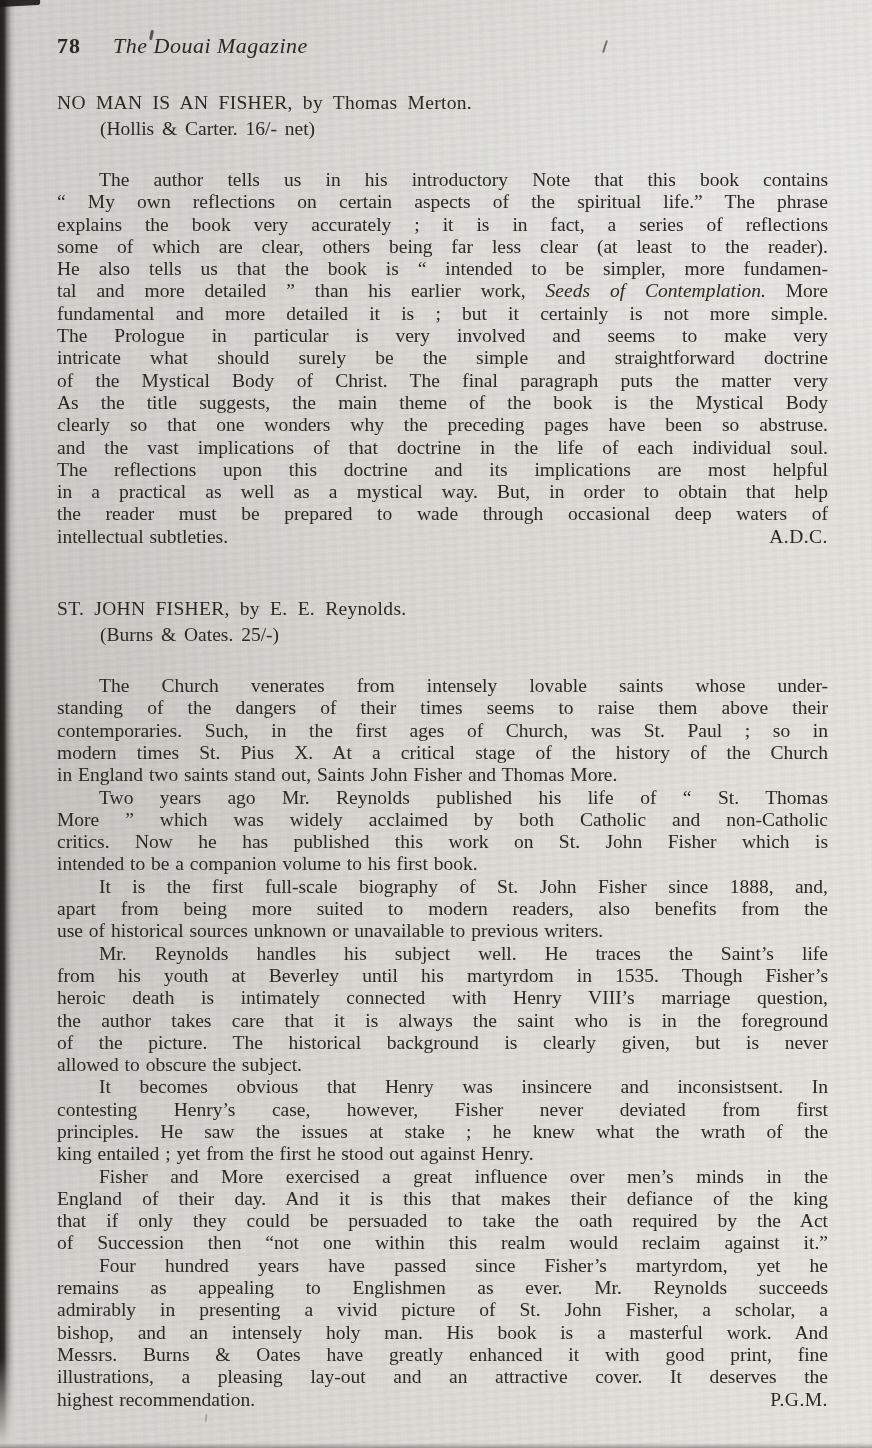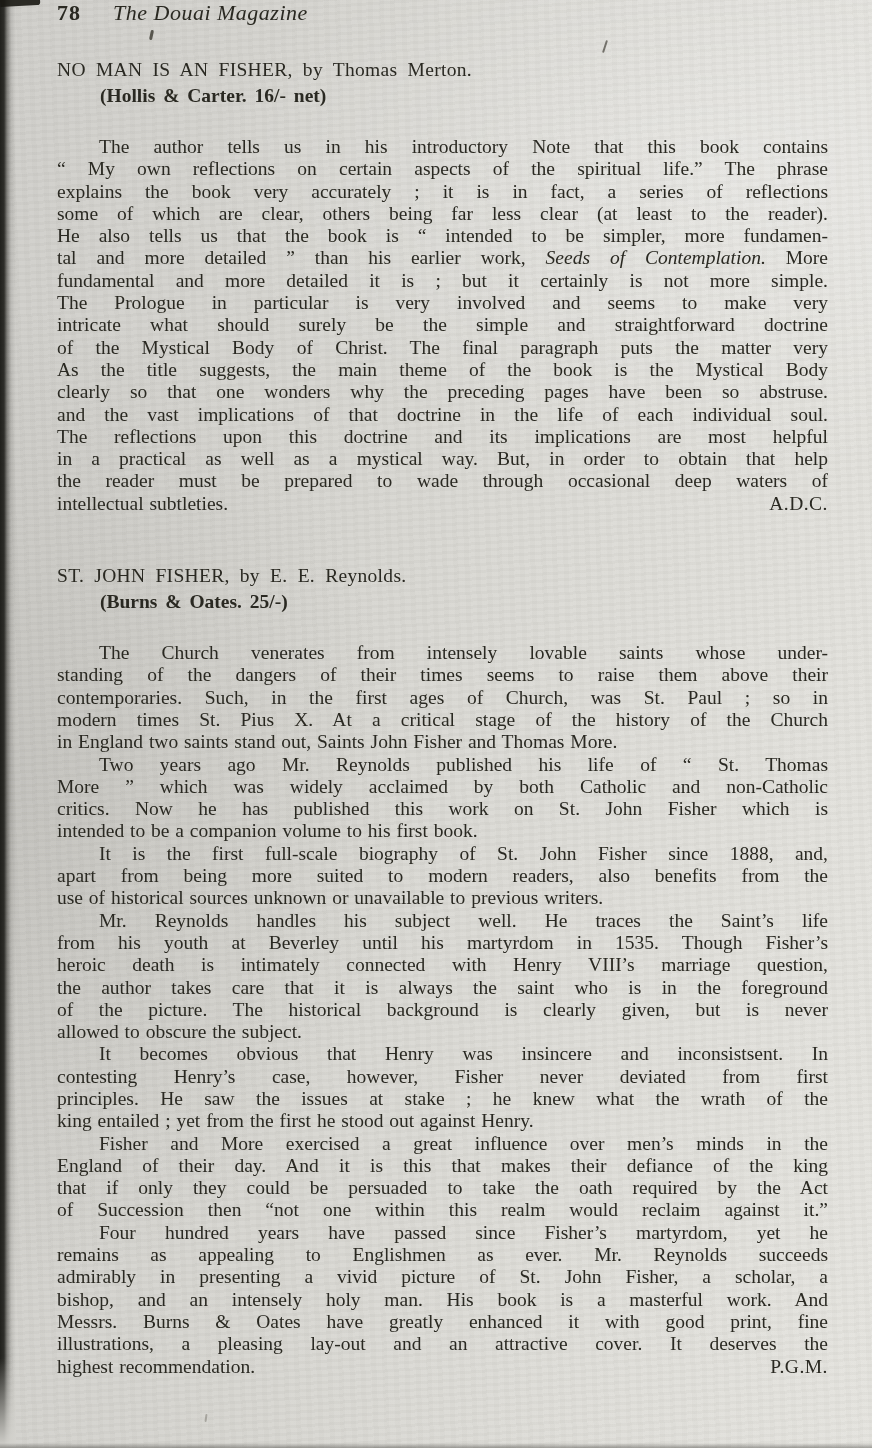--- a/index.html
+++ b/index.html
@@ -66,20 +66,21 @@
   .speck.s2 { left: 604px; top: 40px;  width: 2px; height: 13px; transform: rotate(18deg); border-radius: 2px; opacity: .65; }
   .speck.s3 { left: 205px; top: 1414px; width: 2px; height: 8px; transform: rotate(8deg); border-radius: 2px; opacity: .3; }
   .speck.corner { left: 0; top: 0; width: 40px; height: 7px; transform: rotate(-3deg); transform-origin: left top; border-radius: 0 3px 3px 0; background: #191813; opacity: .9; }
 
   .content {
     position: absolute;
     left: 57px; top: 0;
     width: 771px;
   }
   .header {
+    margin-top: 33px;
     white-space: nowrap;
   }
   .pagenum {
     font-size: 22px;
     font-weight: 700;
     letter-spacing: 1px;
   }
   .mag-title {
     font-size: 22px;
     font-style: italic;
@@ -90,21 +91,20 @@
     font-size: 19.5px;
     line-height: 26px;
     word-spacing: 5px;
     letter-spacing: 0.3px;
   }
   .review-imprint {
     font-size: 19.5px;
     line-height: 26px;
     padding-left: 43px;
     word-spacing: 3px;
-    font-weight: bold;
   }
   .review-1 { margin-top: 31px; }
   .review-2 { margin-top: 48px; }
   .review-body {
     margin-top: 27px;
   }
   .line {
     font-size: 19.5px;
     line-height: 22.3px;
     height: 22.3px;

